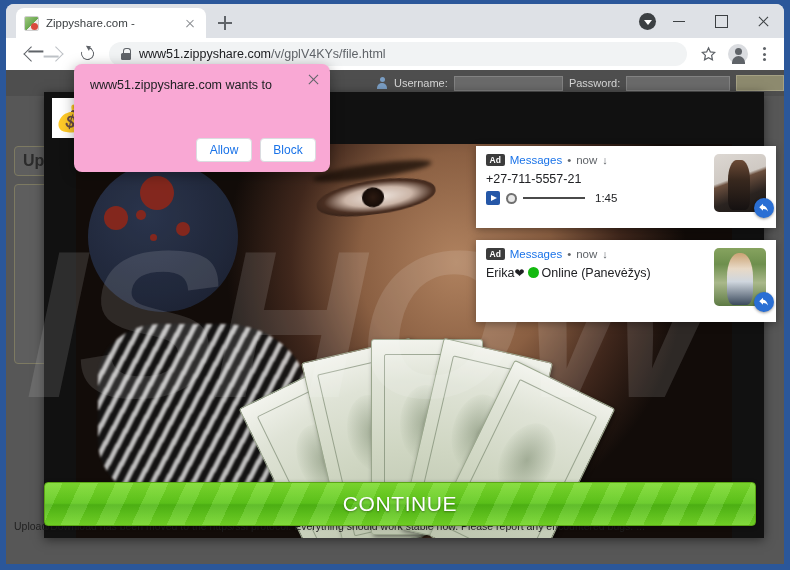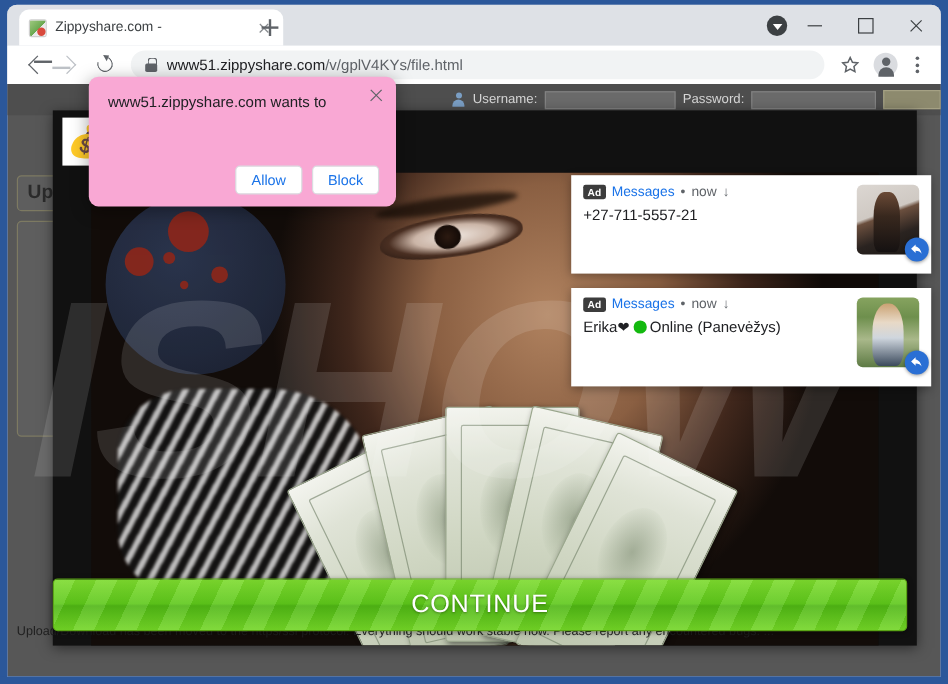--- a/index.html
+++ b/index.html
@@ -12,21 +12,21 @@
 
   
   .win-frame {
     position: absolute; left: 6px; top: 4px; width: 778px; height: 560px;
     background: #dee1e6; border-radius: 8px 8px 0 0; overflow: hidden;
   }
 
   
   .tabstrip { position: absolute; left: 0; top: 0; width: 778px; height: 34px; background: #dee1e6; }
   .tab {
-    position: absolute; left: 10px; top: 4px; width: 220px; height: 30px;
+    position: absolute; left: 10px; top: 4px; width: 190px; height: 30px;
     background: #fff; border-radius: 8px 8px 0 0; display: flex; align-items: center;
     padding: 0 8px; gap: 7px;
   }
   .tab-favicon {
     width: 15px; height: 15px; border-radius: 2px; flex: 0 0 auto; position: relative;
     background: linear-gradient(135deg,#9ec97f 0%, #6aa84f 55%, #e8e8e8 56%, #f5f5f5 100%);
     border: 1px solid #cfcfcf;
   }
   .tab-favicon::after {
     content: ""; position: absolute; right: 0px; bottom: 0px; width: 7px; height: 7px;
@@ -131,21 +131,21 @@
   }
   .kebab { width: 20px; height: 26px; position: relative; }
   .kebab i {
     position: absolute; left: 8.5px; width: 3px; height: 3px; border-radius: 50%; background: #5f6368; display:block;
   }
   .kebab i:nth-child(1){ top: 6px; } .kebab i:nth-child(2){ top: 11.5px; } .kebab i:nth-child(3){ top: 17px; }
 
   
   .viewport {
     position: absolute; left: 0; top: 66px; width: 778px; height: 494px;
-    background: #3b82f6; overflow: hidden; padding-left: 35px;
+    background: #d946ef; overflow: hidden; padding-left: 35px;
   }
   
   .page-scrim { position:absolute; inset:0; background:#575757; }
 
   
   .page-header {
     position: absolute; left: 0; top: 0; width: 778px; height: 26px; background: #4e4e4e;
     display: flex; align-items: center; padding-left: 370px; gap: 6px; color: #d6d6d6; font-size: 11px;
   }
   .user-ico {
@@ -496,20 +496,26 @@
       <div class="toast toast-1">
         <div class="toast-body">
           <div class="toast-head">
             <span class="ad-badge">Ad</span>
             <span class="toast-src">Messages</span>
             <span class="toast-meta">•</span>
             <span class="toast-meta">now</span>
             <span class="toast-arrow">↓</span>
           </div>
           <div class="toast-line1">+27-711-5557-21</div>
+          <div class="audio-row">
+            <div class="play-btn"></div>
+            <div class="audio-knob"></div>
+            <div class="audio-track"></div>
+            <span class="audio-time">1:45</span>
+          </div>
         </div>
         <div class="toast-thumb">
           <div class="thumb-img thumb-a"></div>
           <div class="reply-btn">
             <svg width="12" height="12" viewBox="0 0 24 24" fill="#fff">
               <path d="M10 7V3.5L2.5 10.5 10 17.5V14c5 0 8 1.6 10 5-1-5.5-4-11-10-12z"></path>
             </svg>
           </div>
         </div>
       </div>

